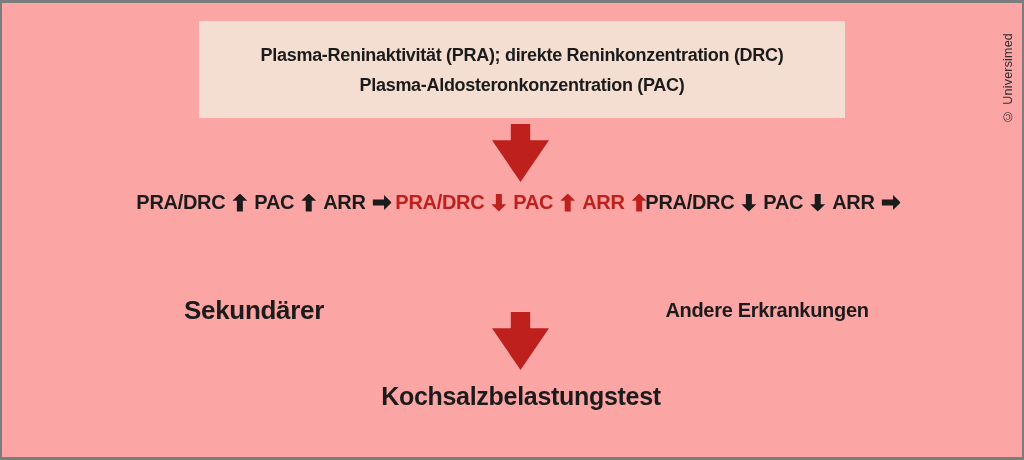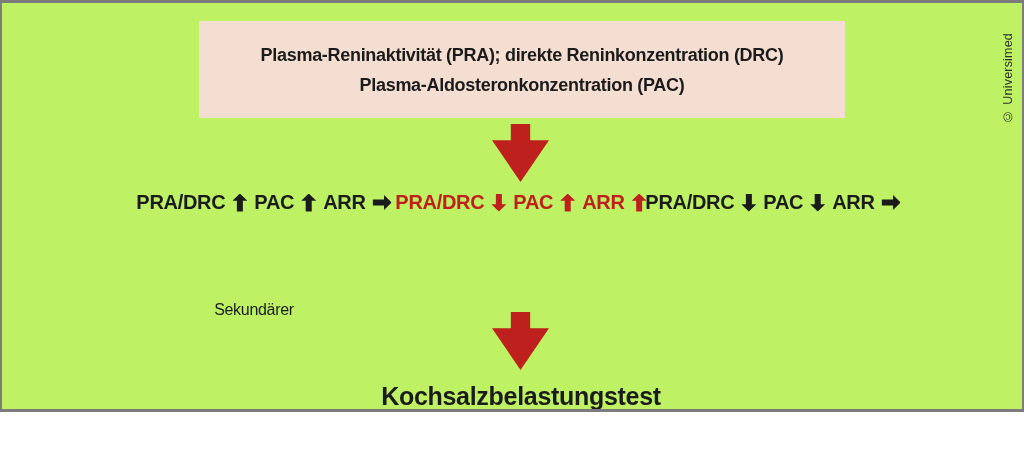--- a/index.html
+++ b/index.html
@@ -7,23 +7,23 @@
     --peach: #f4ded2;
     --frame: #7c7c7c;
     --ink: #1b1b1b;
   }
   html, body { margin: 0; padding: 0; background: #fff; }
   body { font-family: "Liberation Sans", sans-serif; color: var(--ink); }
 
   .canvas {
     position: relative;
     width: 1024px;
-    height: 412px;
+    height: 460px;
     box-sizing: border-box;
-    background: #bef264;
+    background: #fca5a5;
     border: 2px solid var(--frame);
     border-top-width: 3px;
     border-bottom-width: 3px;
     overflow: hidden;
   }
 
   
   .header-box {
     position: absolute;
     left: 197px; top: 18px;
@@ -90,22 +90,22 @@
 
   
   .caption {
     position: absolute;
     transform: translateX(-50%);
     text-align: center;
     white-space: nowrap;
   }
   .caption-left {
     left: 252px; top: 294px;
-    font-weight: normal;
-    font-size: 16px;
+    font-weight: bold;
+    font-size: 26px;
     letter-spacing: -0.3px;
     line-height: 26px;
   }
   .caption-right {
     left: 765px; top: 294px;
     font-size: 19px;
     line-height: 26px;
   }
   .caption-right .ctitle {
     font-weight: bold;
@@ -187,20 +187,21 @@
       <span>ARR</span>
       <span class="arrow-glyph arr-right"></span>
     </div>
   </div>
 
   <div class="caption caption-left">
     <div>Sekundärer</div>
   </div>
 
   <div class="caption caption-right">
+    <div class="ctitle">Andere Erkrankungen</div>
   </div>
 
   <div class="big-arrow second"></div>
 
   <div class="caption result-bottom">
     <div>Kochsalzbelastungstest</div>
   </div>
 
   <div class="copyright">© Universimed</div>
 

